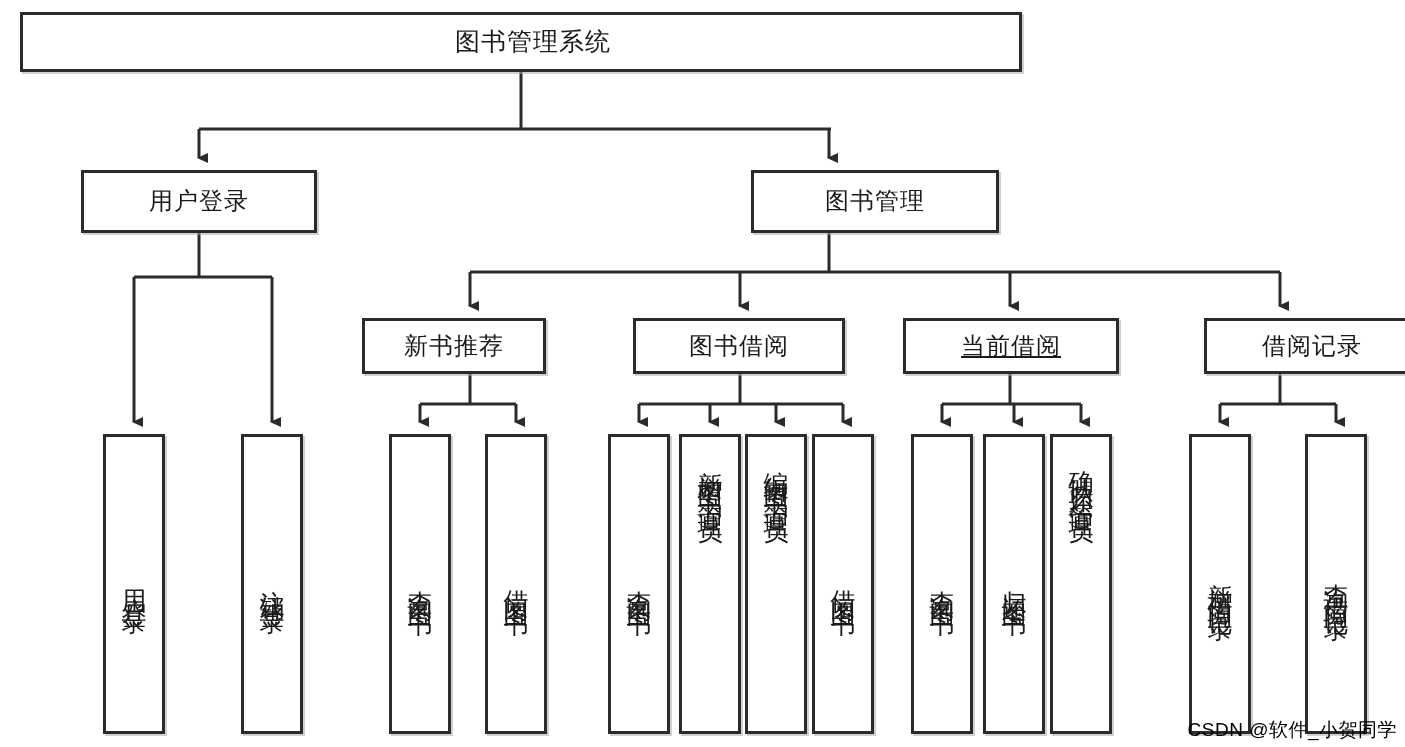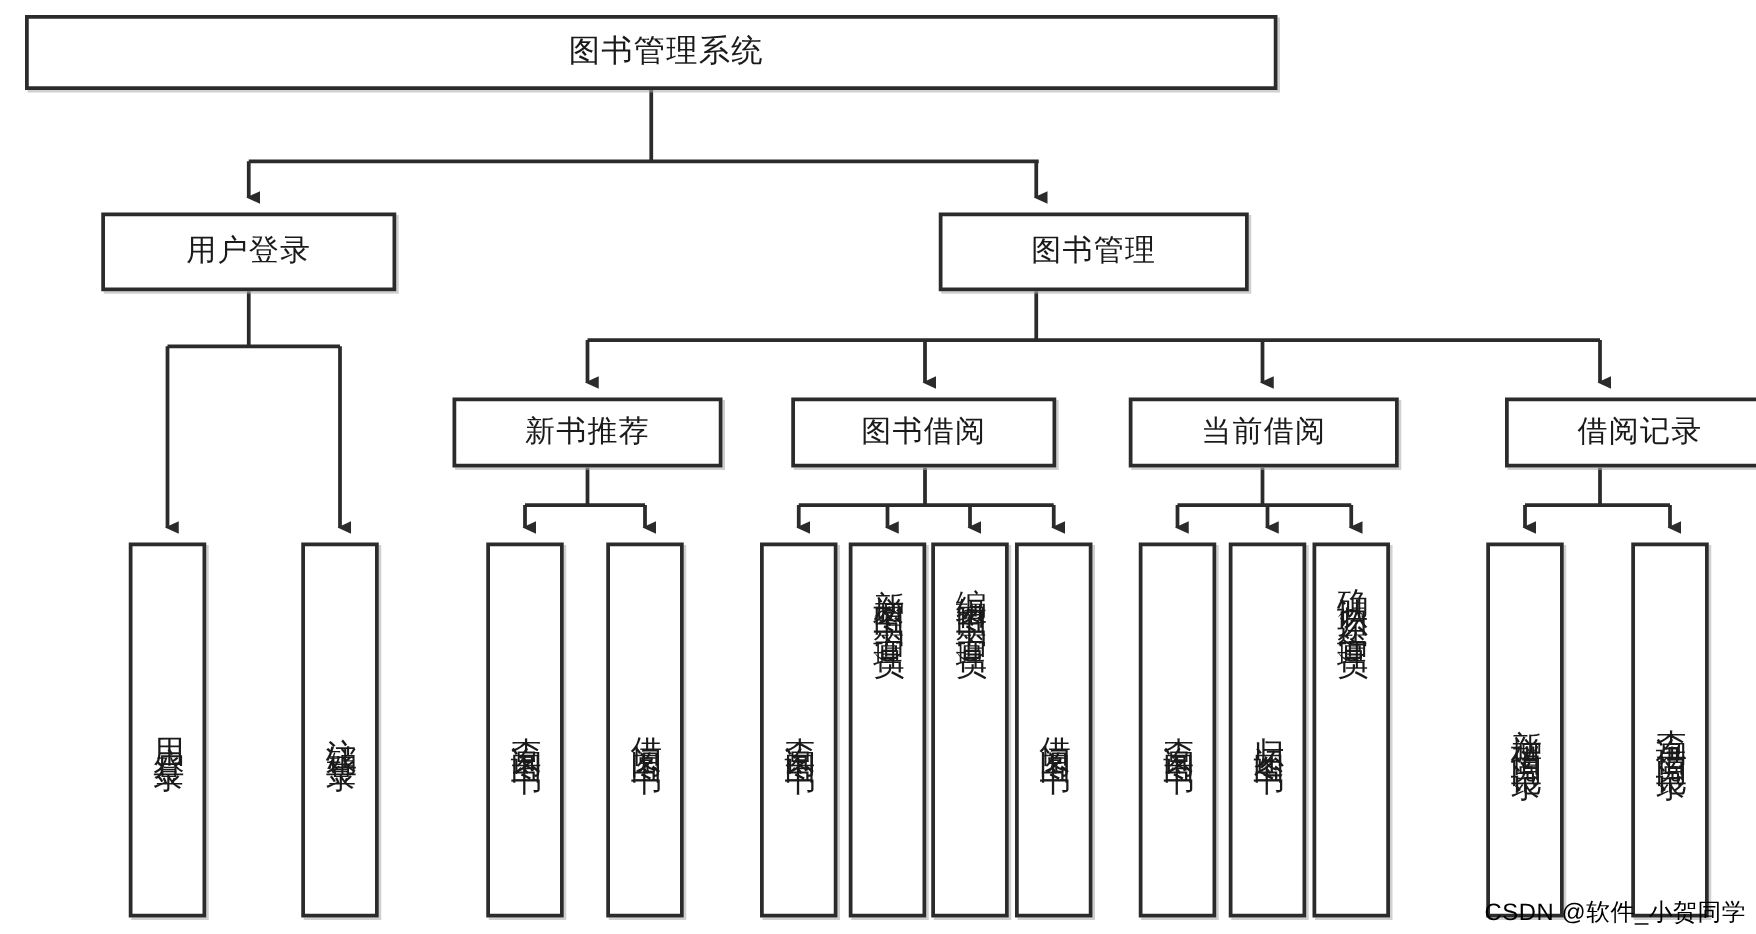--- a/index.html
+++ b/index.html
@@ -123,23 +123,23 @@
       <path d="M1220,404 L1220,422" marker-end="url(#arrow)"></path>
       <path d="M1336,404 L1336,422" marker-end="url(#arrow)"></path>
     </g>
   </svg>
 
   <div class="node h root" style="left: 20px; top: 12px; width: 1002px; height: 60px;">图书管理系统</div>
 
   <div class="node h" style="left: 81px; top: 170px; width: 236px; height: 63px;">用户登录</div>
   <div class="node h" style="left: 711px; top: 170px; width: 248px; height: 63px; margin-left: 40px;">图书管理</div>
 
-  <div class="node h" style="left: 362px; top: 318px; width: 216px; height: 56px;">新书推荐</div>
+  <div class="node h" style="left: 362px; top: 318px; width: 184px; height: 56px;">新书推荐</div>
   <div class="node h" style="left: 633px; top: 318px; width: 212px; height: 56px;">图书借阅</div>
-  <div class="node h" style="left: 903px; top: 318px; width: 216px; height: 56px;">当前借阅</div>
+  <div class="node h" style="left: 903px; top: 318px; width: 216px; height: 56px; text-decoration: underline;">当前借阅</div>
   <div class="node h" style="left: 1172px; top: 318px; width: 216px; height: 56px; margin-left: 32px;">借阅记录</div>
 
   <div class="node v center" style="left: 103px; top: 434px; width: 62px; height: 300px;">用户登录</div>
   <div class="node v center" style="left: 241px; top: 434px; width: 62px; height: 300px;">注销登录</div>
 
   <div class="node v center" style="left: 389px; top: 434px; width: 62px; height: 300px;">查询图书</div>
   <div class="node v center" style="left: 485px; top: 434px; width: 62px; height: 300px;">借阅图书</div>
 
   <div class="node v center" style="left: 608px; top: 434px; width: 62px; height: 300px;">查询图书</div>
   <div class="node v" style="left: 679px; top: 434px; width: 62px; height: 300px;">新增图书（管理员）</div>

